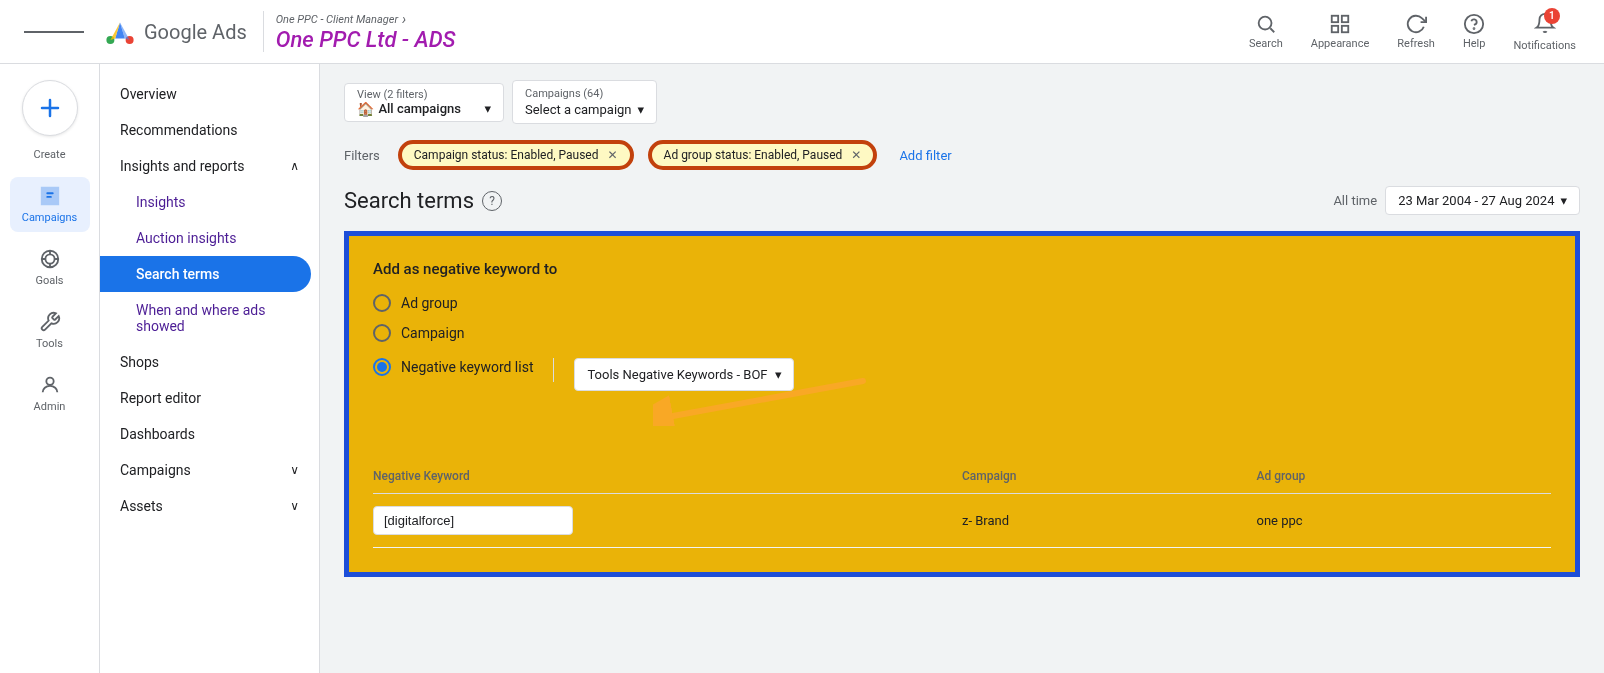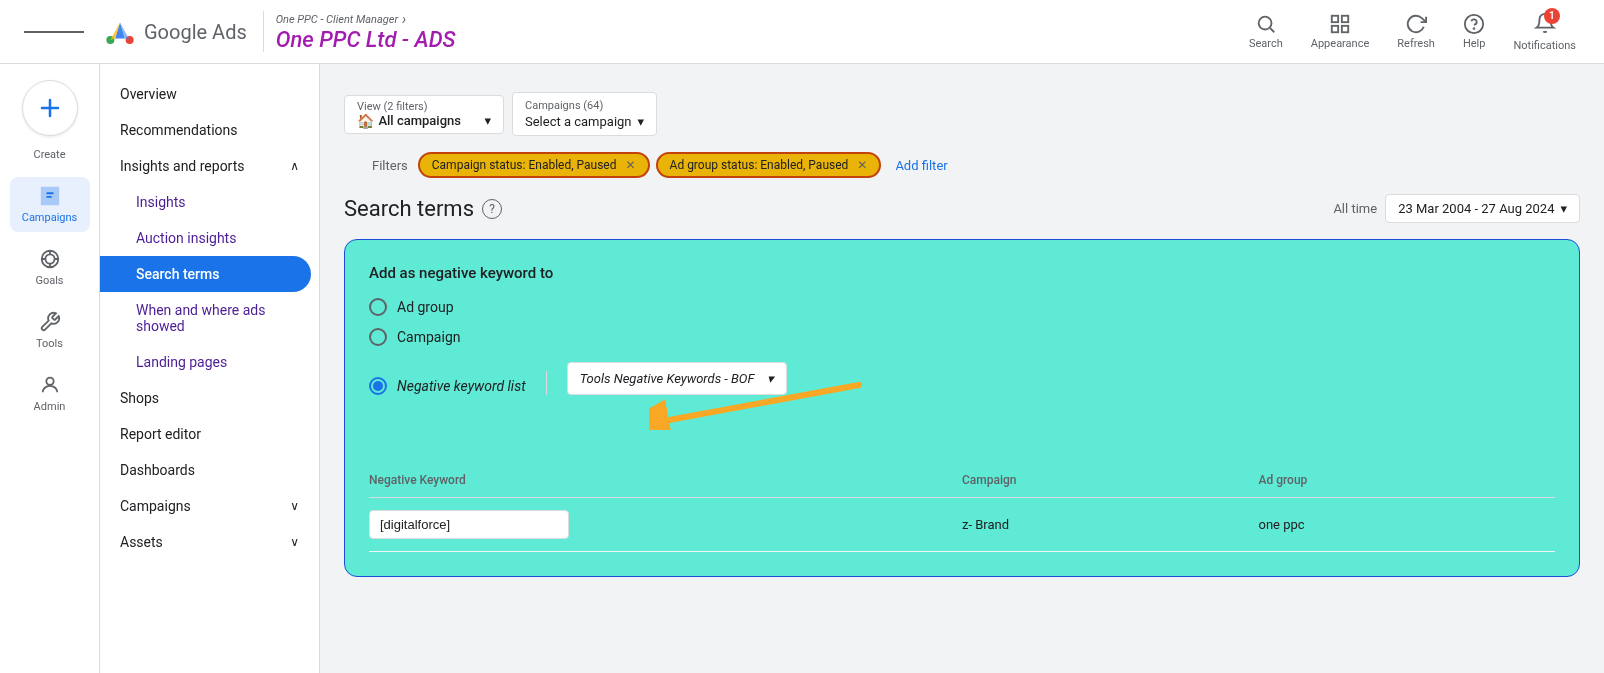--- a/index.html
+++ b/index.html
@@ -60,76 +60,76 @@
       display: flex; align-items: center; justify-content: space-between;
     }
     .sec-nav-item.active { background: #1a73e8; color: #fff; border-radius: 0 20px 20px 0; margin-right: 8px; font-weight: 500; }
     .sec-nav-item.section-header { font-size: 14px; color: #202124; font-weight: 400; }
     .sec-nav-item.sub-item { padding-left: 36px; font-size: 14px; color: #4c1d95; }
     .sec-nav-item.sub-item.active { color: #fff; }
     .chevron-icon { font-size: 12px; }
 
     
     .main-content {
-      flex: 1; padding: 28px 24px; overflow-y: auto; background: #f1f3f4; min-height: calc(100vh - 64px);
+      flex: 1; padding: 16px 24px; overflow-y: auto; background: #f1f3f4; min-height: calc(100vh - 64px);
     }
 
     
     .filter-bar { display: flex; align-items: center; gap: 8px; margin-bottom: 16px; }
     .campaign-selector {
       display: flex; align-items: center; gap: 6px; border: 1px solid #dadce0;
       border-radius: 4px; padding: 6px 12px; background: #fff; cursor: pointer; font-size: 13px;
     }
     .view-dropdown {
       display: flex; flex-direction: column; border: 1px solid #dadce0;
       border-radius: 4px; padding: 4px 12px; background: #fff; cursor: pointer; font-size: 12px; min-width: 160px;
     }
     .view-dropdown .label { color: #5f6368; font-size: 11px; }
     .view-dropdown .value { display: flex; align-items: center; gap: 4px; font-size: 13px; color: #202124; font-weight: 500; }
-    .filter-chips { display: flex; align-items: center; gap: 6px; margin-top: 8px; flex-wrap: wrap; margin-left: 28px; }
+    .filter-chips { display: flex; align-items: center; gap: 14px; margin-top: 8px; flex-wrap: wrap; }
     .filter-label { font-size: 13px; color: #5f6368; margin-right: 4px; }
     .filter-chip {
-      border: 2px solid #c2410c; border-radius: 16px; padding: 4px 12px;
-      font-size: 12px; color: #202124; background: #eab308; cursor: pointer;
+      border: 4px solid #c2410c; border-radius: 16px; padding: 4px 12px;
+      font-size: 12px; color: #202124; background: #fef9c3; cursor: pointer;
     }
     .add-filter-btn { font-size: 13px; color: #1a73e8; cursor: pointer; padding: 4px 8px; }
 
     
     .page-header { display: flex; align-items: center; justify-content: space-between; margin-bottom: 16px; margin-top: 4px; }
     .page-title-row { display: flex; align-items: center; gap: 8px; }
     .page-title { font-size: 22px; font-weight: 400; color: #202124; }
     .help-icon { color: #5f6368; cursor: pointer; font-size: 16px; }
     .date-range { display: flex; align-items: center; gap: 8px; }
     .all-time-label { font-size: 13px; color: #5f6368; }
     .date-picker {
       border: 1px solid #dadce0; border-radius: 4px; padding: 6px 12px;
       background: #fff; font-size: 13px; cursor: pointer; display: flex; align-items: center; gap: 6px;
     }
 
     
     .card {
-      background: #5eead4; border-radius: 13px; border: 1px solid #1d4ed8; padding: 24px;
+      background: #eab308; border-radius: 0; border: 5px solid #1d4ed8; padding: 24px;
     }
 
     .card-title { font-size: 15px; font-weight: 500; color: #202124; margin-bottom: 16px; }
 
     
     .radio-group { display: flex; flex-direction: column; gap: 12px; margin-bottom: 20px; }
     .radio-item { display: flex; align-items: center; gap: 10px; cursor: pointer; font-size: 14px; color: #202124; }
     .radio-circle {
       width: 18px; height: 18px; border-radius: 50%; border: 2px solid #5f6368;
       display: flex; align-items: center; justify-content: center; flex-shrink: 0;
     }
     .radio-circle.selected { border-color: #1a73e8; }
     .radio-circle.selected::after {
       content: ''; width: 10px; height: 10px; border-radius: 50%; background: #1a73e8;
     }
 
     
-    .nkl-row { display: flex; align-items: flex-end; gap: 20px; margin-top: 4px; font-style: italic; }
+    .nkl-row { display: flex; align-items: flex-start; gap: 20px; margin-top: 4px; }
     .nkl-dropdown {
       border: 1px solid #dadce0; border-radius: 4px; padding: 8px 12px;
       background: #fff; font-size: 13px; cursor: pointer; display: flex; align-items: center; gap: 6px;
       min-width: 220px;
     }
     .separator { width: 1px; height: 24px; background: #dadce0; }
 
     
     .table-header { display: flex; align-items: center; padding: 10px 0; border-bottom: 1px solid #dadce0; margin-top: 8px; }
     .th { font-size: 12px; color: #5f6368; font-weight: 500; flex: 1; }
@@ -286,23 +286,20 @@
       <span>Insights</span>
     </div>
     <div class="sec-nav-item sub-item">
       <span>Auction insights</span>
     </div>
     <div class="sec-nav-item sub-item active">
       <span>Search terms</span>
     </div>
     <div class="sec-nav-item sub-item">
       <span>When and where ads showed</span>
-    </div>
-    <div class="sec-nav-item sub-item">
-      <span>Landing pages</span>
     </div>
     <div class="sec-nav-item">
       <span>Shops</span>
     </div>
     <div class="sec-nav-item">
       <span>Report editor</span>
     </div>
     <div class="sec-nav-item">
       <span>Dashboards</span>
     </div>

